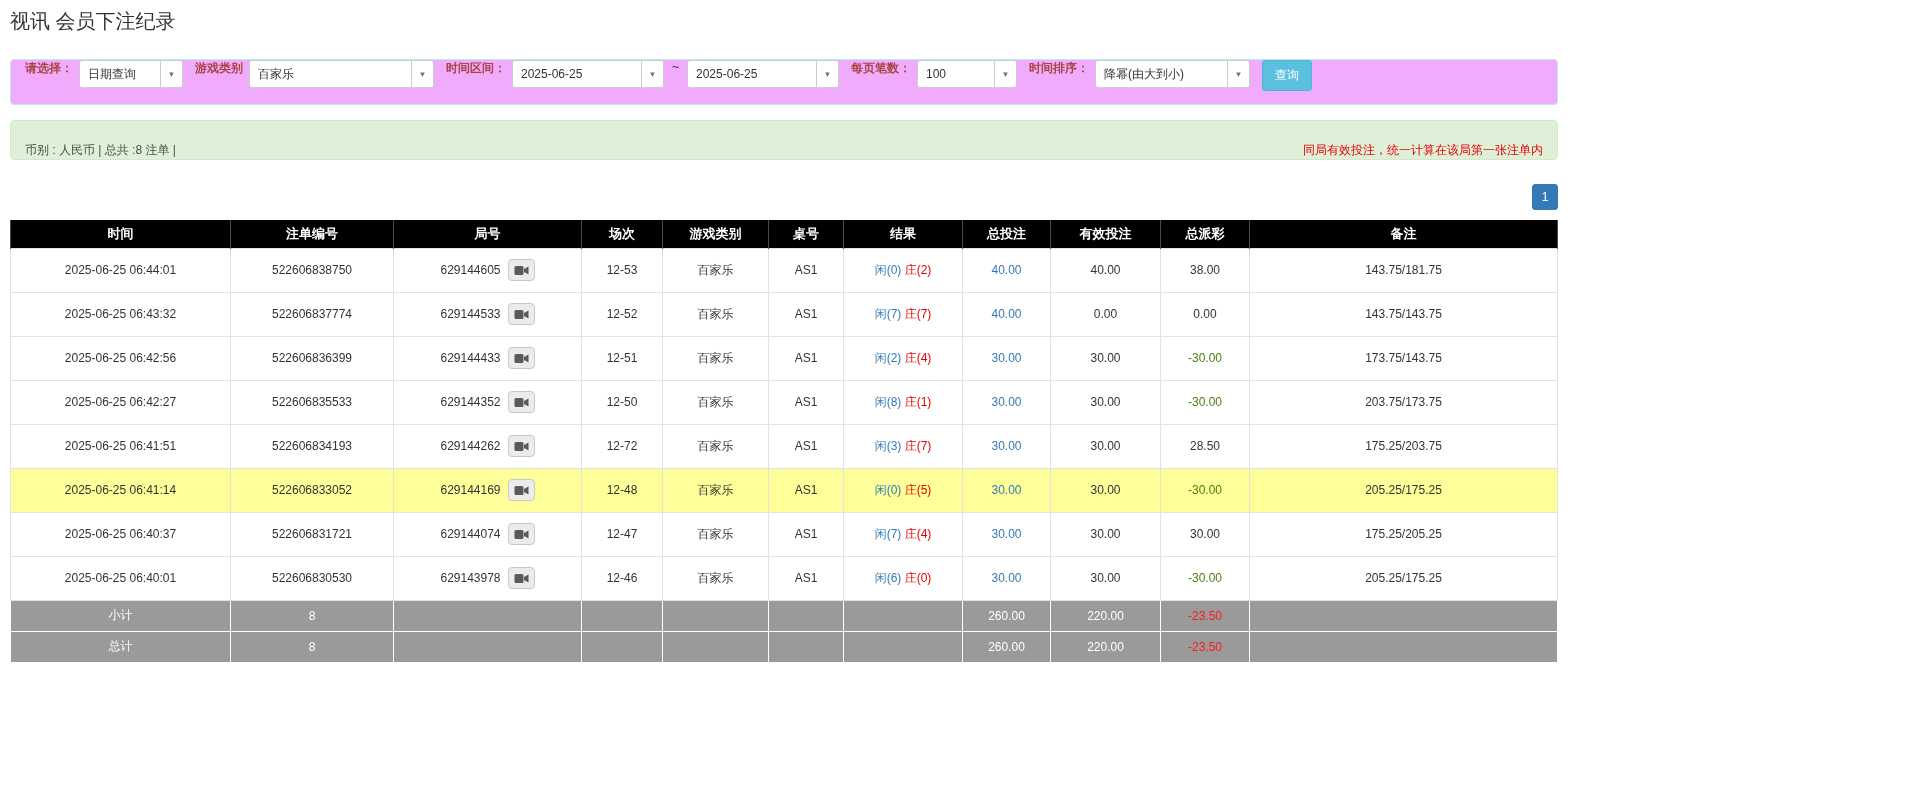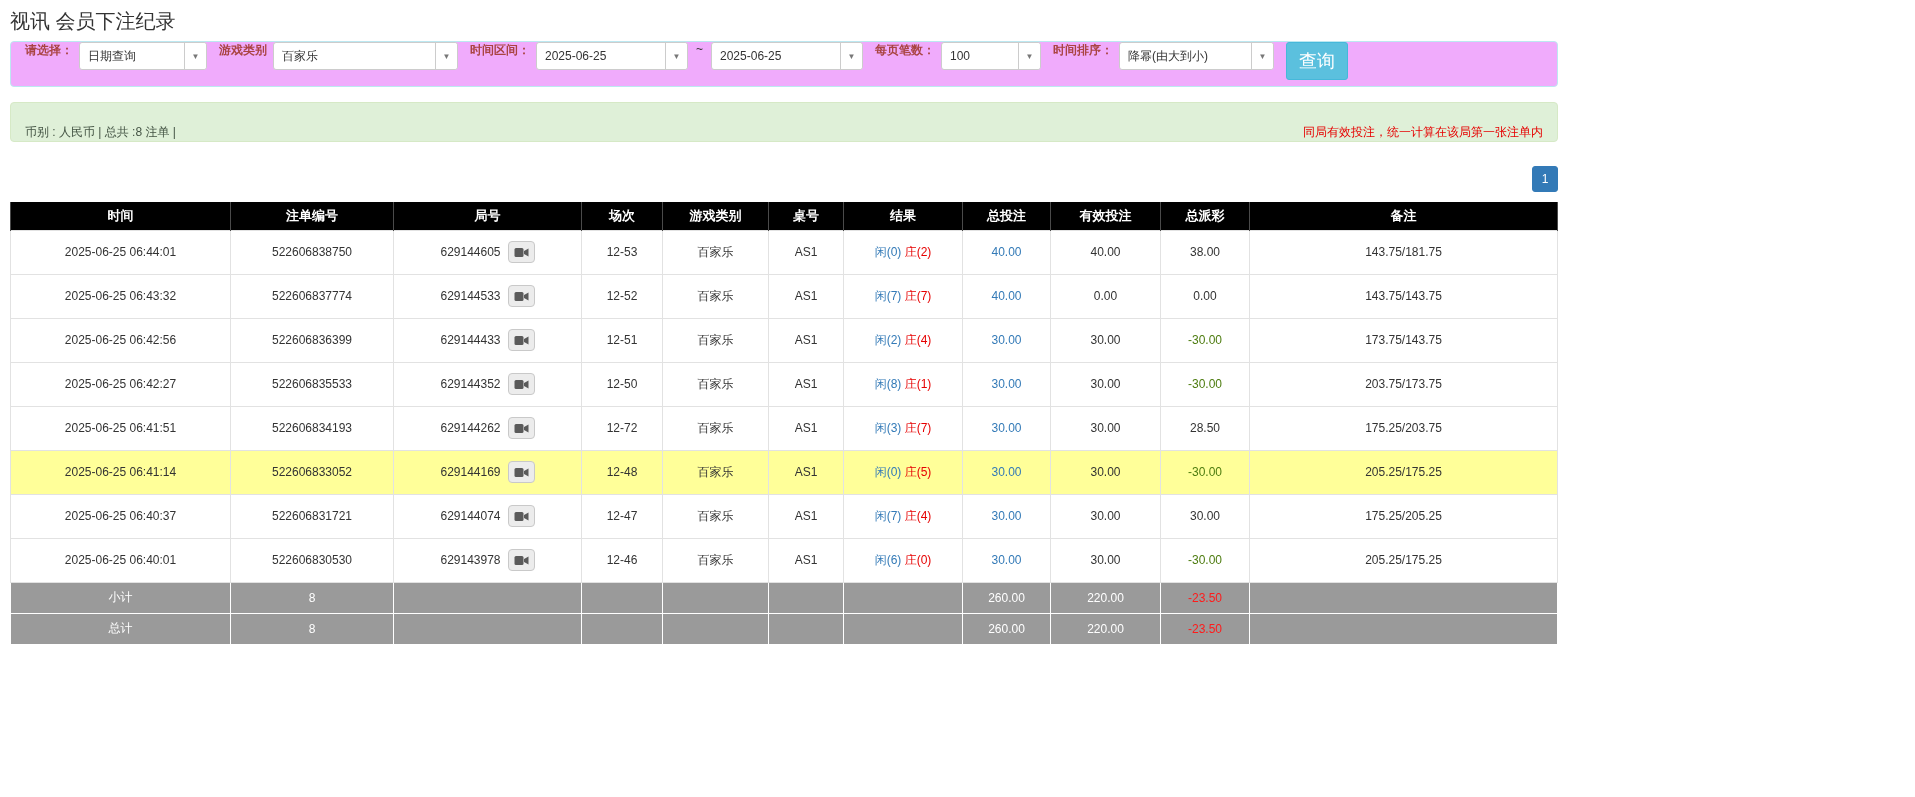--- a/index.html
+++ b/index.html
@@ -10,21 +10,21 @@
     color: #333;
     width: 1915px;
     min-height: 797px;
   }
   .content { width: 1548px; margin-left: 10px; }
 
   .page-title {
     font-size: 20px;
     font-weight: 500;
     color: #333;
-    padding: 8px 0 6px 0;
+    padding: 8px 0 24px 0;
   }
 
   
   .filter-bar {
     background: #f0abfc;
     border: 1px solid #bce8f1;
     border-radius: 4px;
     height: 46px;
     display: flex;
     align-items: flex-start;
@@ -59,32 +59,32 @@
     width: 22px;
     border-left: 1px solid #ccc;
     display: flex;
     align-items: center;
     justify-content: center;
     color: #777;
     font-size: 8px;
     background: #fff;
     border-radius: 0 3px 3px 0;
   }
-  .w120 { width: 128px; }
+  .w120 { width: 104px; }
   .w185 { width: 185px; }
   .w152 { width: 152px; }
   .w100 { width: 100px; }
   .w155 { width: 155px; }
   .tilde { margin: 0 8px; color: #333; }
   .search-btn {
     margin-left: 12px;
     background: #5bc0de;
     border: 1px solid #46b8da;
     color: #fff;
-    font-size: 18px;
+    font-size: 12px;
     padding: 6px 12px;
     border-radius: 3px;
     cursor: pointer;
     font-family: "Liberation Sans", sans-serif;
   }
 
   
   .info-bar {
     margin-top: 15px;
     background: #dff0d8;

